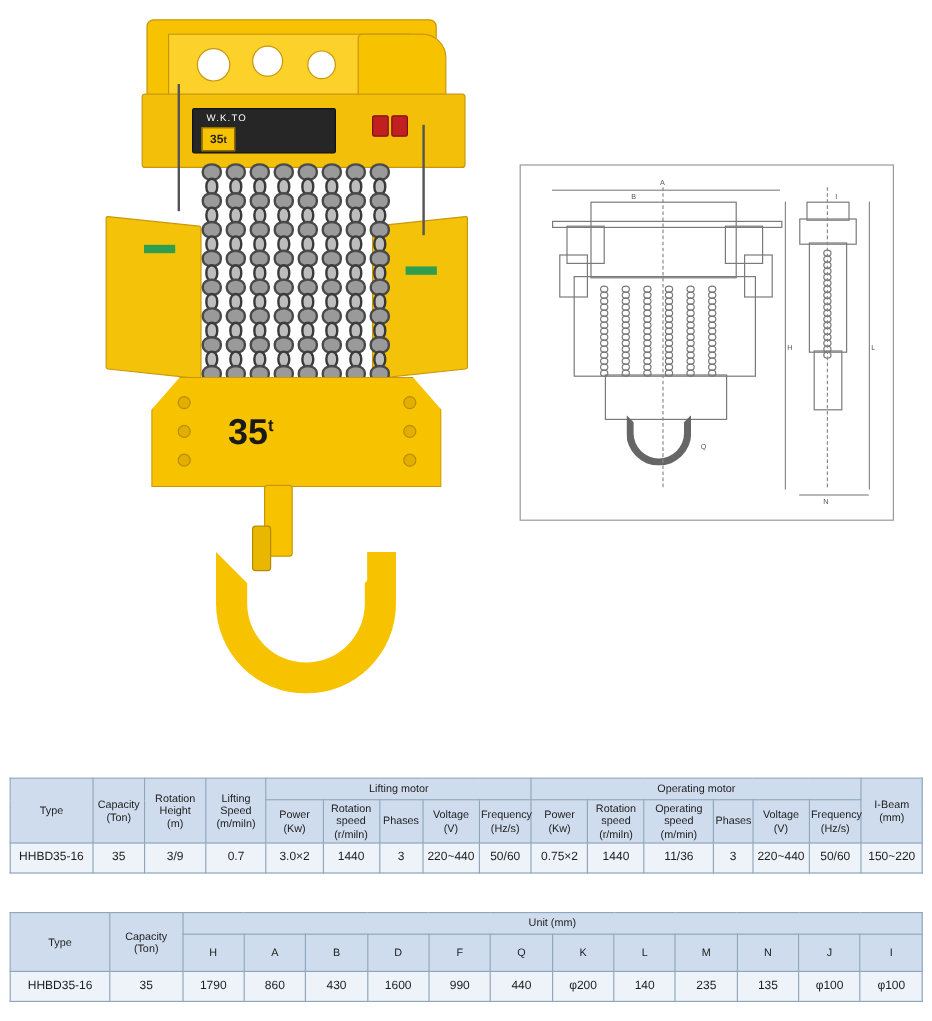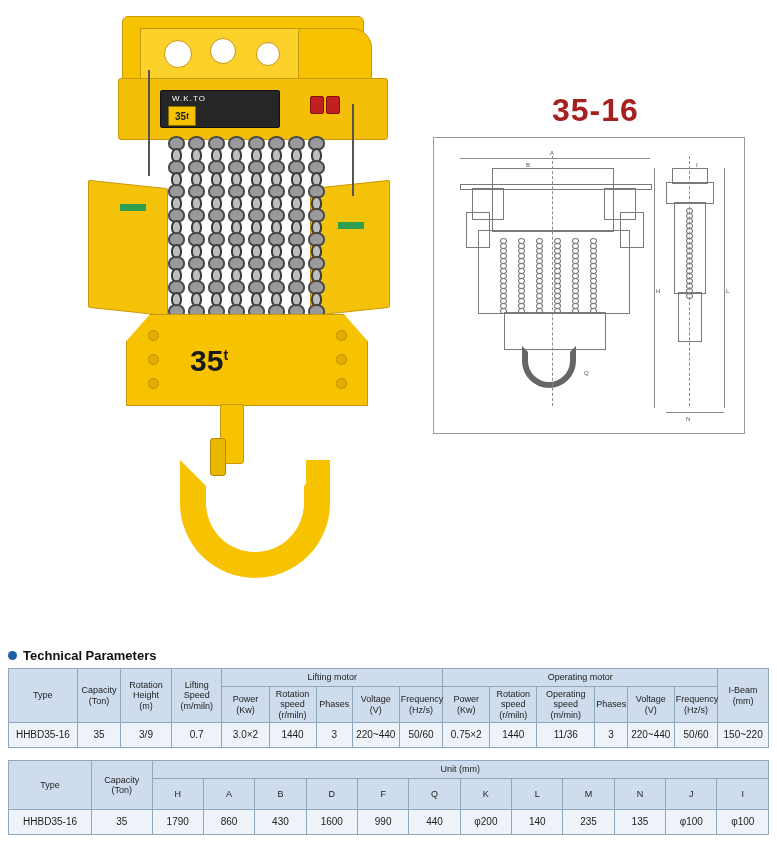--- a/index.html
+++ b/index.html
@@ -432,21 +432,20 @@
     <div class="bolt" style="left:276px; top:322px;"></div>
     <div class="bolt" style="left:276px; top:346px;"></div>
     <div class="bolt" style="left:276px; top:370px;"></div>
 
     <div class="hook-shank"></div>
     <div class="hook-latch"></div>
     <div class="hook-curve"></div>
     <div class="hook-tip"></div>
   </div>
 
-  <div class="model-no">35-16</div>
 
   <div class="drawing">
 
     <div class="dwg-rect" style="left:58px; top:30px; width:120px; height:62px;"></div>
     <div class="dwg-rect" style="left:38px; top:50px; width:30px; height:30px;"></div>
     <div class="dwg-rect" style="left:170px; top:50px; width:30px; height:30px;"></div>
     <div class="dwg-rect" style="left:26px; top:46px; width:190px; height:4px;"></div>
 
     <div class="dwg-rect" style="left:44px; top:92px; width:150px; height:82px;"></div>
     <div class="dwg-rect" style="left:32px; top:74px; width:22px; height:34px;"></div>
@@ -593,24 +592,20 @@
     <div class="dwg-label" style="left:92px; top:24px;">B</div>
     <div class="dwg-label" style="left:222px; top:150px;">H</div>
     <div class="dwg-label" style="left:262px; top:24px;">I</div>
     <div class="dwg-label" style="left:292px; top:150px;">L</div>
     <div class="dwg-label" style="left:252px; top:278px;">N</div>
     <div class="dwg-label" style="left:150px; top:232px;">Q</div>
   </div>
 </div>
 
 <div class="sec1">
-  <div class="sec-head">
-    <span class="sec-dot"></span>
-    <span>Technical Parameters</span>
-  </div>
   <div class="tbl-wrap">
     <table class="t1">
       <colgroup>
         <col style="width:9.5%">
           <col style="width:6%">
           <col style="width:7%">
           <col style="width:7%">
         <col style="width:6.5%">
           <col style="width:6.5%">
           <col style="width:5%">

